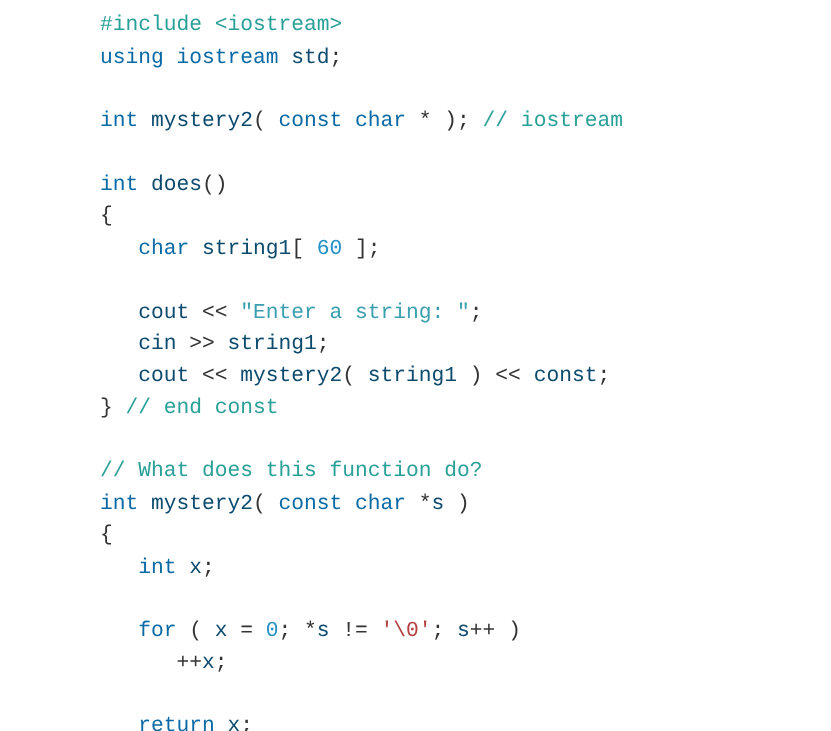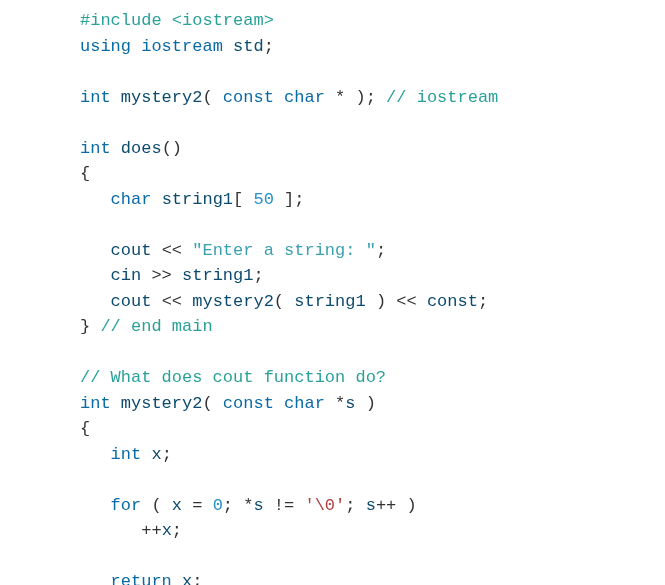--- a/index.html
+++ b/index.html
@@ -32,28 +32,28 @@
 </head>
 <body>
 
 <div class="code"><span class="cmt"><span>#include</span> <span>&lt;</span><span>iostream</span><span>&gt;</span></span>
 <span class="kw">using</span> <span class="kw">iostream</span> <span class="ident">std</span><span class="punct">;</span>
 
 <span class="kw">int</span> <span class="ident">mystery2</span><span class="punct">(</span> <span class="kw">const</span> <span class="kw">char</span> <span class="op">*</span> <span class="punct">)</span><span class="punct">;</span> <span class="cmt">// iostream</span>
 
 <span class="kw">int</span> <span class="ident">does</span><span class="punct">(</span><span class="punct">)</span>
 <span class="punct">{</span>
-   <span class="kw">char</span> <span class="ident">string1</span><span class="punct">[</span> <span class="num">50</span> <span class="punct">]</span><span class="punct">;</span>
+   <span class="kw">char</span> <span class="ident">string1</span><span class="punct">[</span> <span class="num">60</span> <span class="punct">]</span><span class="punct">;</span>
 
    <span class="ident">cout</span> <span class="op">&lt;&lt;</span> <span class="str">"Enter a string: "</span><span class="punct">;</span>
    <span class="ident">cin</span> <span class="op">&gt;&gt;</span> <span class="ident">string1</span><span class="punct">;</span>
    <span class="ident">cout</span> <span class="op">&lt;&lt;</span> <span class="ident">mystery2</span><span class="punct">(</span> <span class="ident">string1</span> <span class="punct">)</span> <span class="op">&lt;&lt;</span> <span class="ident">const</span><span class="punct">;</span>
-<span class="punct">}</span> <span class="cmt">// end main</span>
+<span class="punct">}</span> <span class="cmt">// end const</span>
 
-<span class="cmt">// What does cout function do?</span>
+<span class="cmt">// What does this function do?</span>
 <span class="kw">int</span> <span class="ident">mystery2</span><span class="punct">(</span> <span class="kw">const</span> <span class="kw">char</span> <span class="op">*</span><span class="ident">s</span> <span class="punct">)</span>
 <span class="punct">{</span>
    <span class="kw">int</span> <span class="ident">x</span><span class="punct">;</span>
 
    <span class="kw">for</span> <span class="punct">(</span> <span class="ident">x</span> <span class="op">=</span> <span class="num">0</span><span class="punct">;</span> <span class="op">*</span><span class="ident">s</span> <span class="op">!=</span> <span class="chr">'\0'</span><span class="punct">;</span> <span class="ident">s</span><span class="op">++</span> <span class="punct">)</span>
       <span class="op">++</span><span class="ident">x</span><span class="punct">;</span>
 
    <span class="kw">return</span> <span class="ident">x</span><span class="punct">;</span>
  </div>
 

